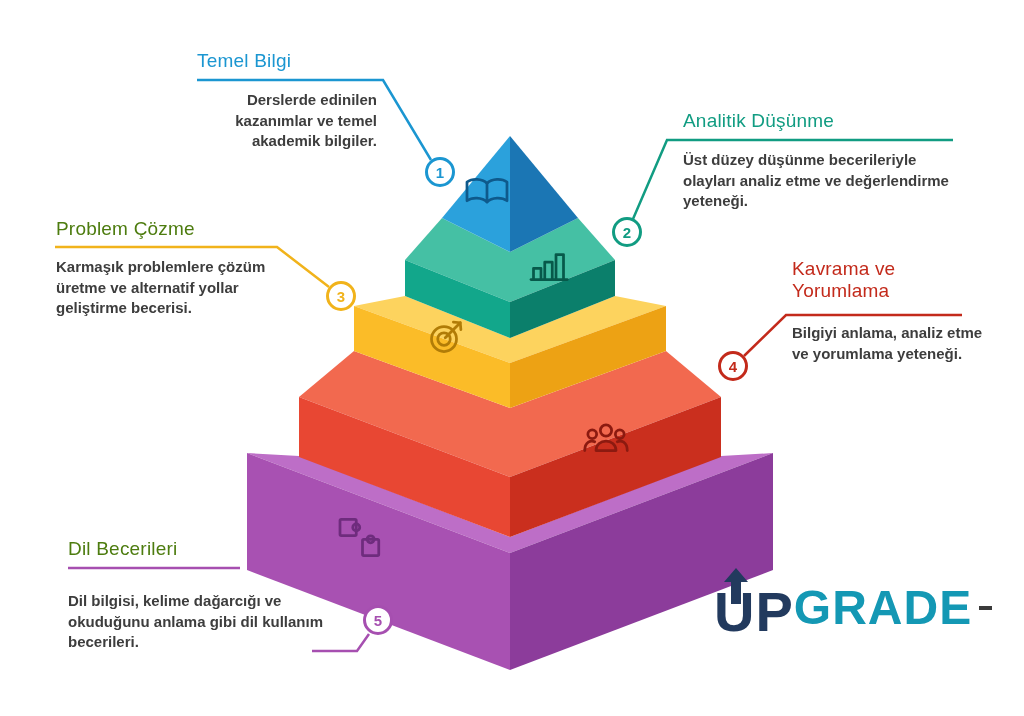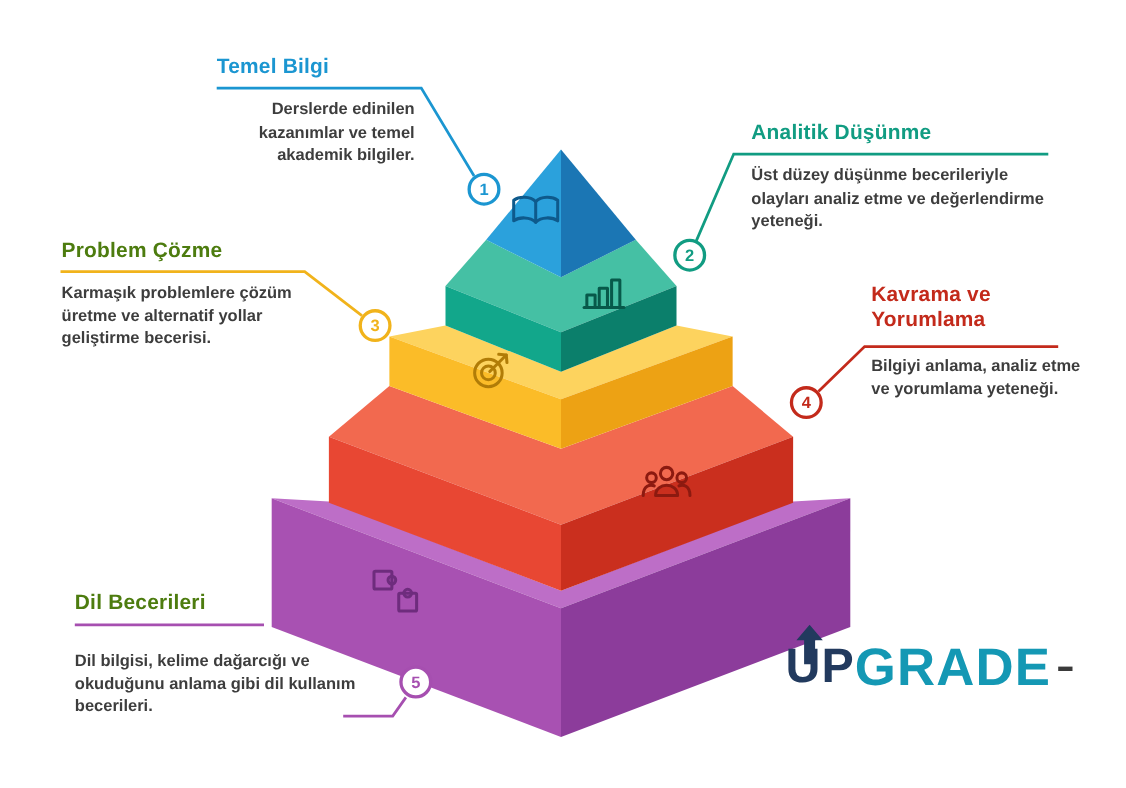--- a/index.html
+++ b/index.html
@@ -1,30 +1,30 @@
 <!DOCTYPE html>
 <html><head>
 <meta charset="utf-8">
 <style>
   html,body{margin:0;padding:0;}
   body{
     width:1024px;height:716px;position:relative;background:#ffffff;
     font-family:"Liberation Sans",sans-serif;overflow:hidden;
   }
   #scene{position:absolute;left:0;top:0;}
-  .heading{position:absolute;font-size:19px;font-weight:700;letter-spacing:.2px;}
+  .heading{position:absolute;font-size:19px;font-weight:400;letter-spacing:.2px;}
   .body-text{position:absolute;font-size:15px;font-weight:700;color:#3d3d3d;line-height:1.38;}
   .num-circle{
     position:absolute;width:30px;height:30px;border-radius:50%;
     border:3px solid #000;background:#ffffff;box-sizing:border-box;
     display:flex;align-items:center;justify-content:center;
     font-size:15px;font-weight:800;z-index:5;
   }
   .logo{position:absolute;left:714px;top:584px;display:flex;align-items:flex-start;z-index:4;}
-  .logo-up{font-size:44px;font-weight:800;letter-spacing:1px;position:relative;line-height:1;}
+  .logo-up{font-size:56px;font-weight:800;letter-spacing:1px;position:relative;line-height:1;}
   .logo-grade{font-size:48px;font-weight:700;letter-spacing:1px;line-height:1;}
   .logo-arrow{position:absolute;left:9px;top:-16px;}
   .logo-dash{width:13px;height:4px;background:#3a3a3a;margin:22px 0 0 7px;}
 </style>
 </head>
 <body>
 
 <svg id="scene" width="1024" height="716" viewBox="0 0 1024 716">
 
   <g>

